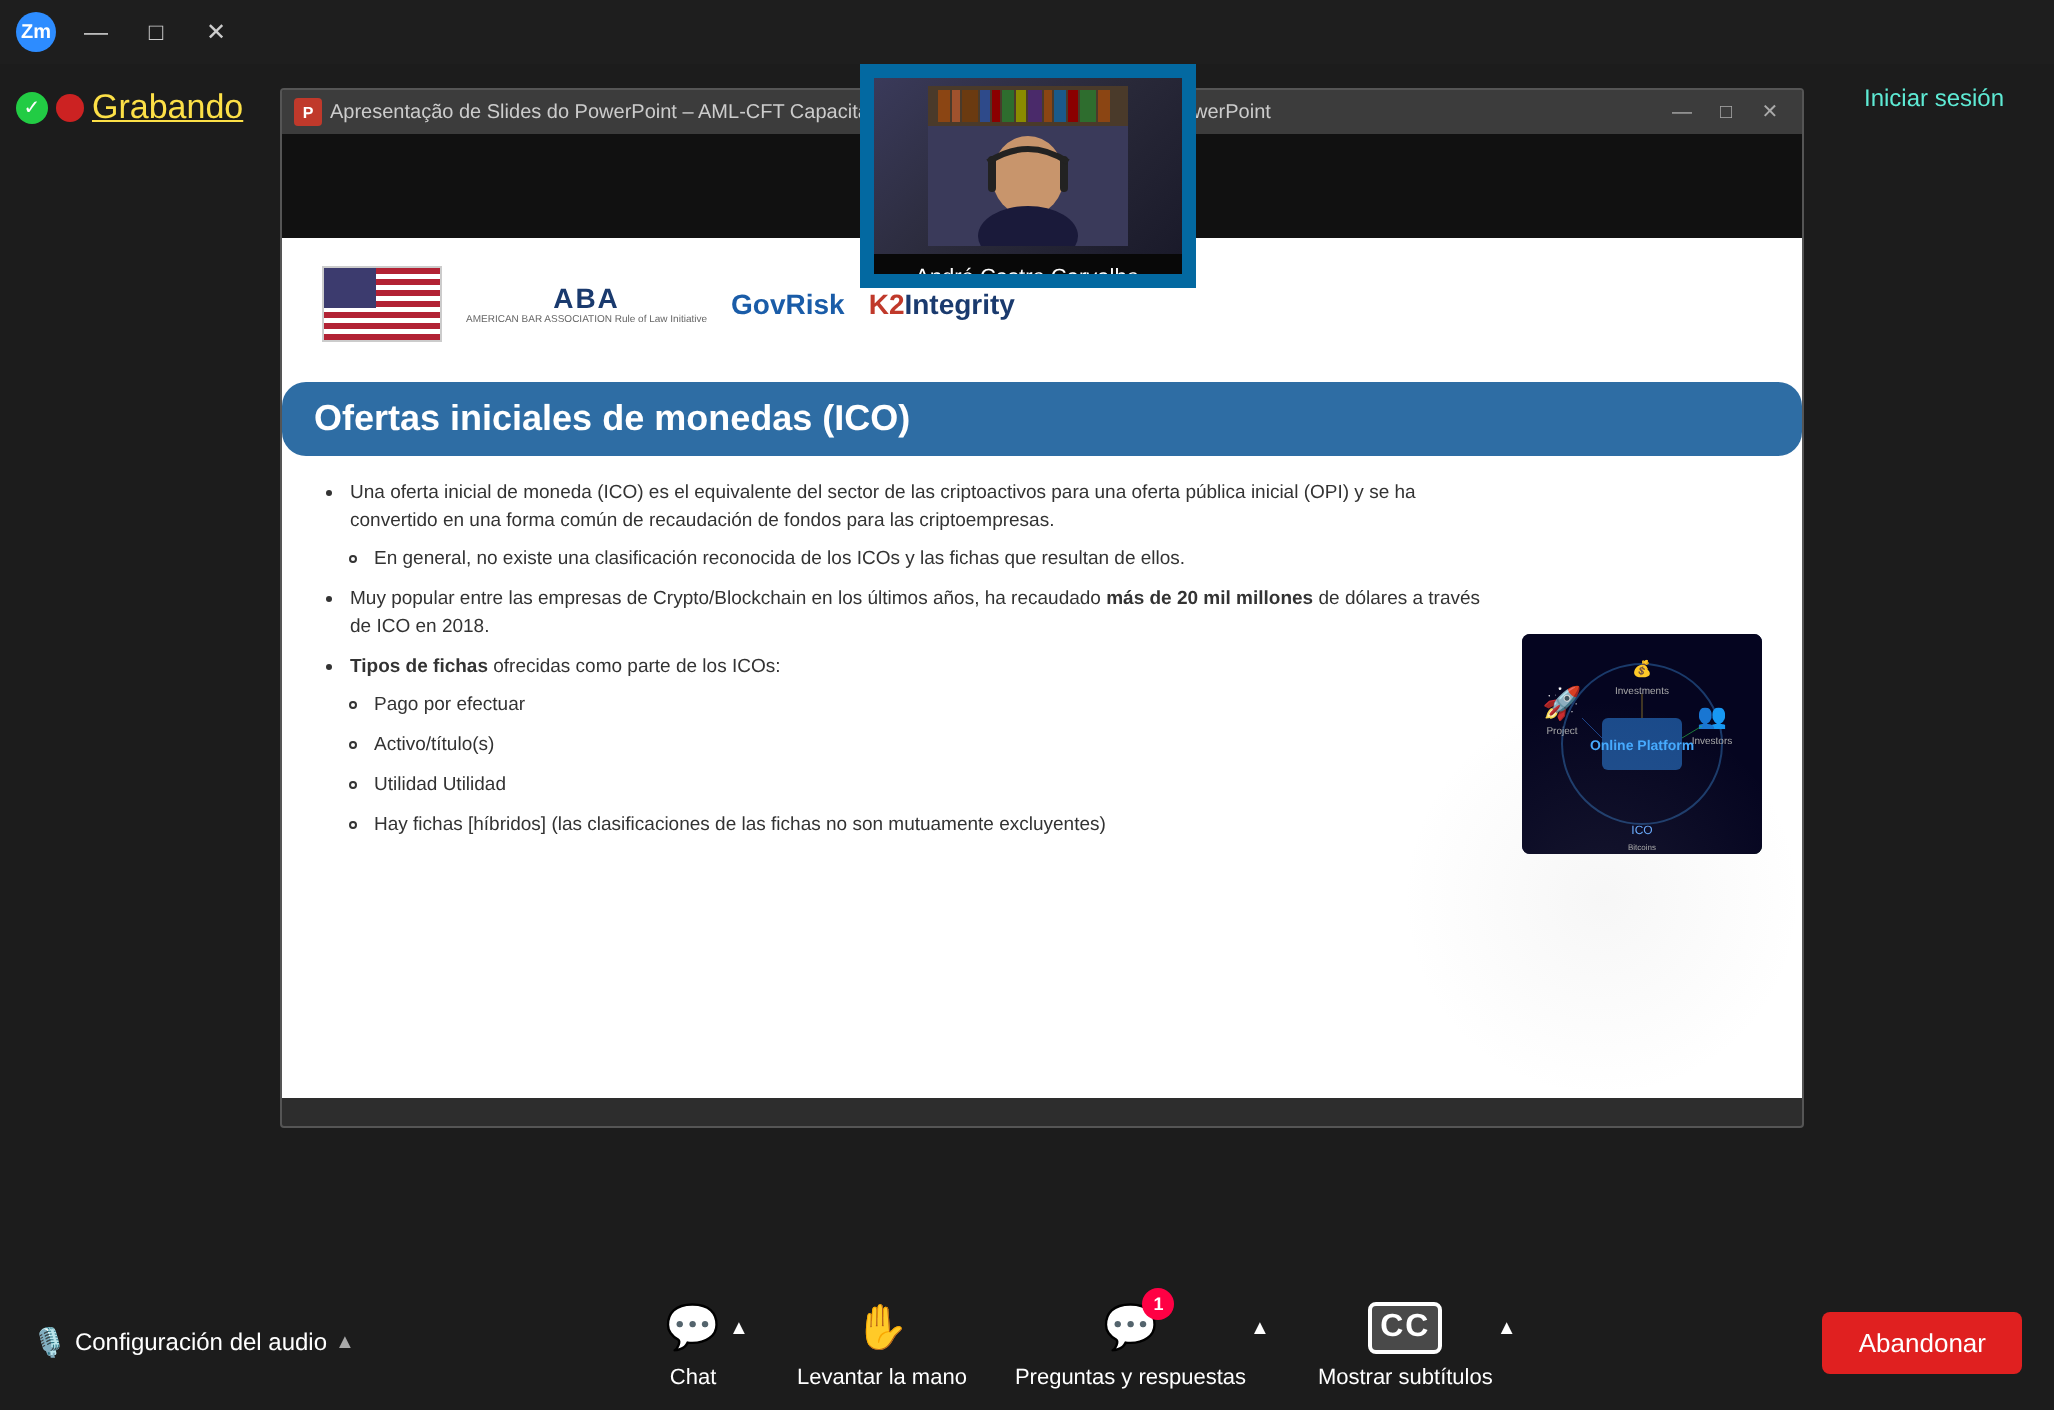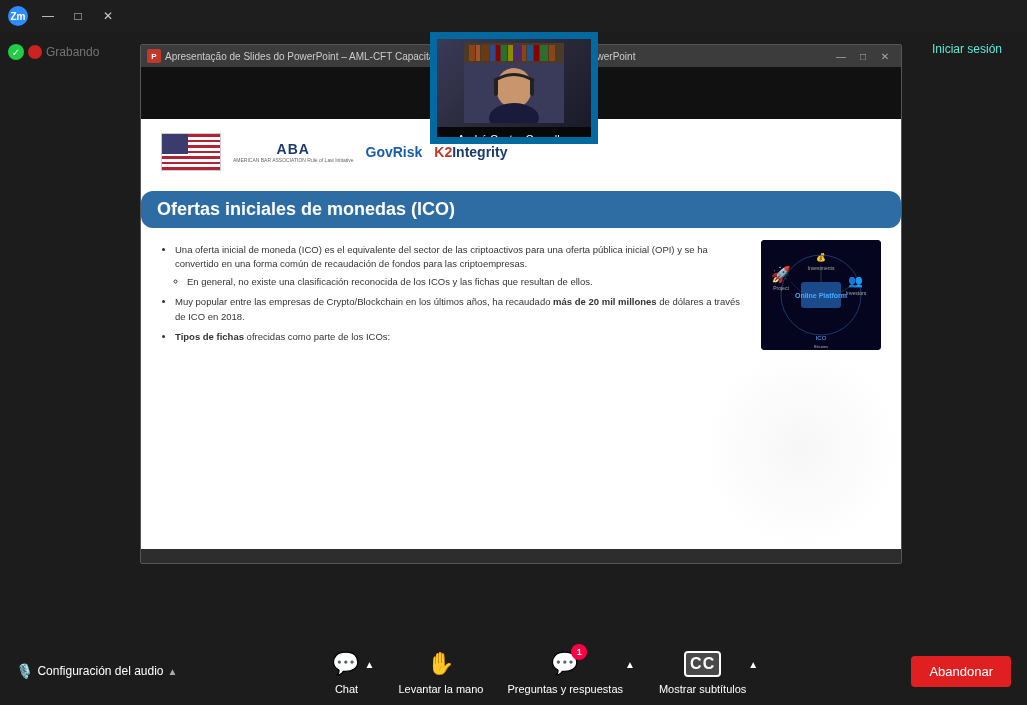--- a/index.html
+++ b/index.html
@@ -136,22 +136,23 @@
       color: white;
       font-size: 10px;
     }
     .recording-red-dot {
       width: 14px;
       height: 14px;
       background: #cc2222;
       border-radius: 50%;
     }
     .recording-text {
-      color: #737373;
-      font-size: 12px;
+      color: #fde047;
+      font-size: 17px;
+      text-decoration: underline;
     }
 
     
     #right-area {
       position: absolute;
       top: 0;
       right: 0;
       width: 120px;
       height: 100%;
       background: #1c1c1c;
@@ -596,20 +597,26 @@
                 <span>Una oferta inicial de moneda (ICO) es el equivalente del sector de las criptoactivos para una oferta pública inicial (OPI) y se ha convertido en una forma común de recaudación de fondos para las criptoempresas.</span>
                 <ul>
                   <li>En general, no existe una clasificación reconocida de los ICOs y las fichas que resultan de ellos.</li>
                 </ul>
               </li>
               <li>
                 Muy popular entre las empresas de Crypto/Blockchain en los últimos años, ha recaudado <strong>más de 20 mil millones</strong> de dólares a través de ICO en 2018.
               </li>
               <li>
                 <strong>Tipos de fichas</strong><span> ofrecidas como parte de los ICOs:</span>
+                <ul>
+                  <li>Pago por efectuar</li>
+                  <li>Activo/título(s)</li>
+                  <li>Utilidad Utilidad</li>
+                  <li>Hay fichas [híbridos] (las clasificaciones de las fichas no son mutuamente excluyentes)</li>
+                </ul>
               </li>
             </ul>
           </div>
 
           <div class="slide-image">
             <svg class="diagram" viewBox="0 0 120 110">
               <rect width="120" height="110" fill="#050520"></rect>
 
               <circle cx="60" cy="55" r="40" fill="none" stroke="#1a3a6a" stroke-width="1"></circle>
 

